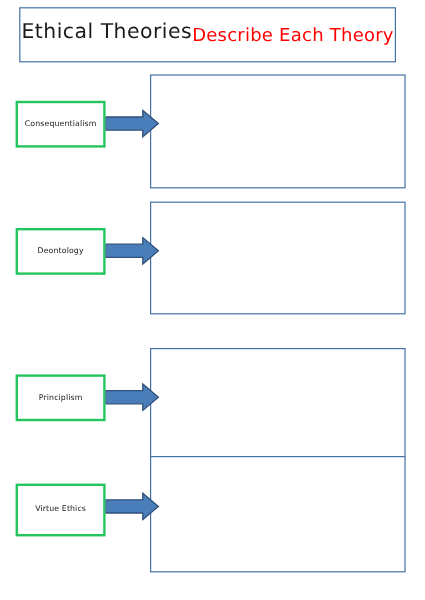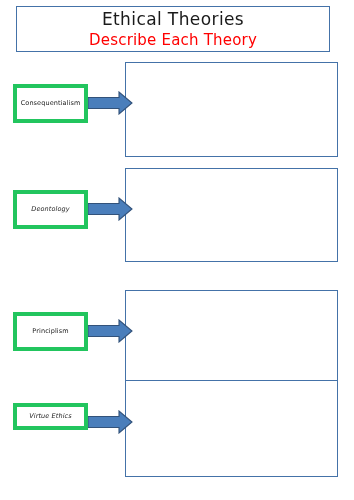--- a/index.html
+++ b/index.html
@@ -20,21 +20,20 @@
   .title-box {
     position: absolute;
     left: 16px;
     top: 6px;
     width: 314px;
     height: 46px;
     box-sizing: border-box;
     border: 1.5px solid #4472a8;
     background: #ffffff;
     display: flex;
-    flex-direction: column;
     align-items: center;
     justify-content: center;
   }
   .title-main {
     font-family: "DejaVu Sans", sans-serif;
     font-size: 17px;
     font-weight: 400;
     color: #1a1a1a;
     letter-spacing: 0.4px;
     line-height: 1.1;
@@ -54,21 +53,21 @@
     position: absolute;
     left: 0;
     width: 354px;
   }
 
   .label-box {
     position: absolute;
     left: 13px;
     width: 75px;
     box-sizing: border-box;
-    border: 4px solid #22c55e;
+    border: 2px solid #22c55e;
     background: #ffffff;
     display: flex;
     align-items: center;
     justify-content: center;
     text-align: center;
   }
   .label-text {
     font-family: "DejaVu Sans", sans-serif;
     font-size: 6.5px;
     color: #1a1a1a;
@@ -113,21 +112,21 @@
     </div>
     <div class="arrow" style="top:29px;">
       <svg width="45" height="24" viewBox="0 0 45 24" xmlns="http://www.w3.org/2000/svg">
         <polygon points="0,6.5 31,6.5 31,1 44,12 31,23 31,17.5 0,17.5" fill="#4a7ebb" stroke="#32527a" stroke-width="1.1" stroke-linejoin="miter"></polygon>
       </svg>
     </div>
   </div>
 
   <div class="row" style="top:168px;height:94px;">
     <div class="answer-box" style="top:0px;height:94px;"></div>
-    <div class="label-box" style="top:22px;height:39px;font-style:italic;">
+    <div class="label-box" style="top:22px;height:39px;">
       <span class="label-text">Deontology</span>
     </div>
     <div class="arrow" style="top:29px;">
       <svg width="45" height="24" viewBox="0 0 45 24" xmlns="http://www.w3.org/2000/svg">
         <polygon points="0,6.5 31,6.5 31,1 44,12 31,23 31,17.5 0,17.5" fill="#4a7ebb" stroke="#32527a" stroke-width="1.1" stroke-linejoin="miter"></polygon>
       </svg>
     </div>
   </div>
 
   <div class="row" style="top:290px;height:94px;">
@@ -137,21 +136,21 @@
     </div>
     <div class="arrow" style="top:29px;">
       <svg width="45" height="24" viewBox="0 0 45 24" xmlns="http://www.w3.org/2000/svg">
         <polygon points="0,6.5 31,6.5 31,1 44,12 31,23 31,17.5 0,17.5" fill="#4a7ebb" stroke="#32527a" stroke-width="1.1" stroke-linejoin="miter"></polygon>
       </svg>
     </div>
   </div>
 
   <div class="row" style="top:380px;height:97px;">
     <div class="answer-box" style="top:0px;height:97px;"></div>
-    <div class="label-box" style="top:23px;height:27px;font-style:italic;">
+    <div class="label-box" style="top:23px;height:44px;">
       <span class="label-text">Virtue Ethics</span>
     </div>
     <div class="arrow" style="top:30px;">
       <svg width="45" height="24" viewBox="0 0 45 24" xmlns="http://www.w3.org/2000/svg">
         <polygon points="0,6.5 31,6.5 31,1 44,12 31,23 31,17.5 0,17.5" fill="#4a7ebb" stroke="#32527a" stroke-width="1.1" stroke-linejoin="miter"></polygon>
       </svg>
     </div>
   </div>
 
 </div>

